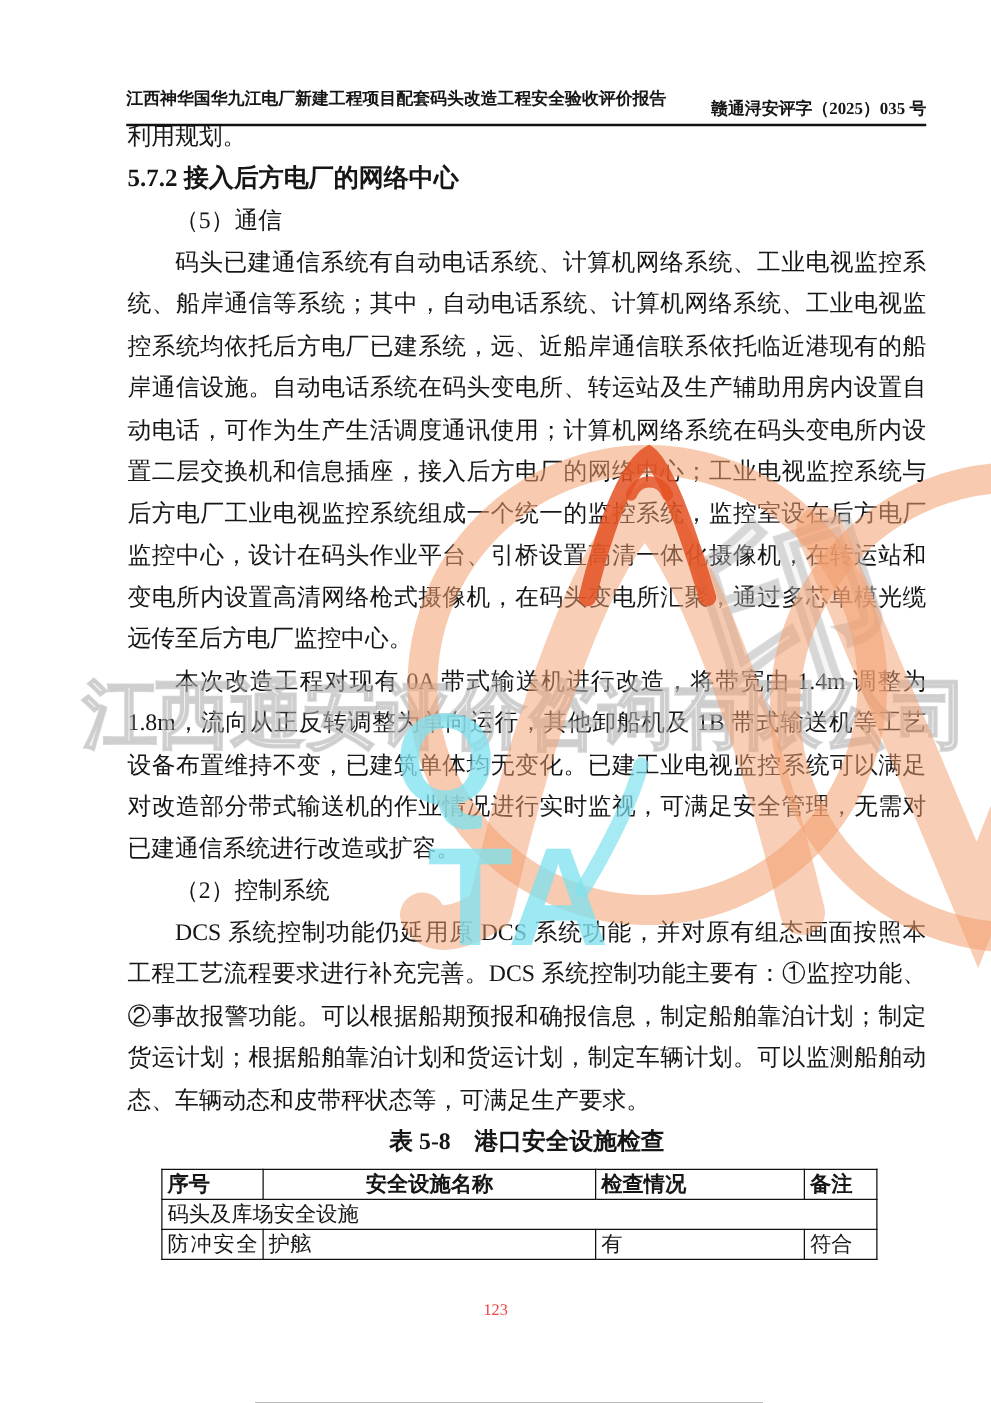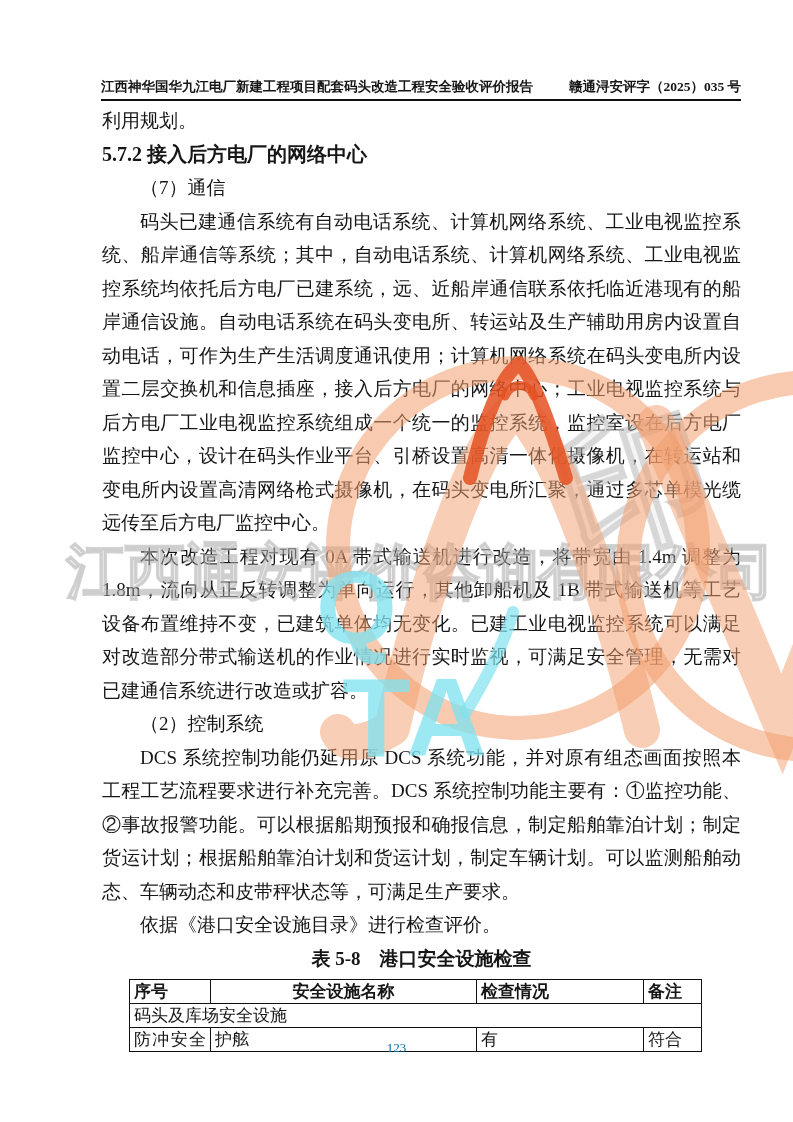--- a/index.html
+++ b/index.html
@@ -5,28 +5,28 @@
   html,body{margin:0;padding:0;background:#888;}
   .page{
     position:relative;width:793px;height:1122px;margin:0 auto;
     background:#ffffff;overflow:hidden;
     font-family:"Liberation Serif","DejaVu Serif",serif;
     color:#161616;
   }
   
   .hdr{
     position:absolute;left:101px;top:62px;width:640px;
-    display:flex;justify-content:space-between;align-items:flex-end;
+    display:flex;justify-content:space-between;align-items:center;
     font-weight:bold;font-size:13.5px;line-height:18px;
     border-bottom:2px solid #101010;padding-bottom:3px;
   }
   .hdr .r{white-space:nowrap;margin-left:8px;margin-top:16px;}
   
   .content{
-    position:absolute;left:102px;top:104px;width:639px;
+    position:absolute;left:102px;top:93px;width:639px;
     font-size:19px;line-height:33.5px;text-align:justify;
   }
   .content p{margin:0;}
   .ind{text-indent:2em;}
   .h-mid{font-weight:bold;font-size:20px;margin:0;}
   .h-big{font-weight:bold;font-size:21px;margin:2px 0 2px 0;}
   .caption{font-weight:bold;font-size:19px;text-align:center;text-indent:0;margin-top:2px;}
   
   table.chk{
     margin:4px 0 0 27px;border-collapse:collapse;table-layout:fixed;
@@ -35,21 +35,21 @@
   table.chk td,table.chk th{
     border:1.5px solid #101010;padding:1px 4px;overflow:hidden;
     font-weight:normal;text-align:left;vertical-align:middle;white-space:nowrap;
   }
   table.chk th{font-weight:bold;}
   table.chk .c{text-align:center;}
   .jchar{display:block;text-align:justify;text-align-last:justify;}
   
   .pageno{
     position:absolute;left:0;top:1040px;width:100%;
-    text-align:center;font-size:13px;color:#0369a1;
+    text-align:center;font-size:13px;color:#ef4444;
   }
   
   .wm{position:absolute;left:0;top:0;width:793px;height:1122px;pointer-events:none;border-radius:11px;}
   .wm-company{
     position:absolute;left:66px;top:532px;width:700px;white-space:nowrap;
     font-size:60px;font-weight:bold;letter-spacing:-1px;
     color:rgba(205,205,205,0.28);
     -webkit-text-stroke:1.5px rgba(165,165,165,0.45);
     font-family:"Liberation Sans","DejaVu Sans",sans-serif;
   }
@@ -81,26 +81,25 @@
 <div class="page">
 
   <div class="hdr">
     <span>江西神华国华九江电厂新建工程项目配套码头改造工程安全验收评价报告</span>
     <span class="r">赣通浔安评字（2025）035 号</span>
   </div>
 
   <div class="content">
     <p>利用规划。</p>
     <p class="h-mid">5.7.2 接入后方电厂的网络中心</p>
-    <p class="ind">（7）通信</p>
+    <p class="ind">（5）通信</p>
     <p class="ind">码头已建通信系统有自动电话系统、计算机网络系统、工业电视监控系统、船岸通信等系统；其中，自动电话系统、计算机网络系统、工业电视监控系统均依托后方电厂已建系统，远、近船岸通信联系依托临近港现有的船岸通信设施。自动电话系统在码头变电所、转运站及生产辅助用房内设置自动电话，可作为生产生活调度通讯使用；计算机网络系统在码头变电所内设置二层交换机和信息插座，接入后方电厂的网络中心；工业电视监控系统与后方电厂工业电视监控系统组成一个统一的监控系统，监控室设在后方电厂监控中心，设计在码头作业平台、引桥设置高清一体化摄像机，在转运站和变电所内设置高清网络枪式摄像机，在码头变电所汇聚，通过多芯单模光缆远传至后方电厂监控中心。</p>
     <p class="ind">本次改造工程对现有 0A 带式输送机进行改造，将带宽由 1.4m 调整为 1.8m，流向从正反转调整为单向运行，其他卸船机及 1B 带式输送机等工艺设备布置维持不变，已建筑单体均无变化。已建工业电视监控系统可以满足对改造部分带式输送机的作业情况进行实时监视，可满足安全管理，无需对已建通信系统进行改造或扩容。</p>
     <p class="ind">（2）控制系统</p>
     <p class="ind">DCS 系统控制功能仍延用原 DCS 系统功能，并对原有组态画面按照本工程工艺流程要求进行补充完善。DCS 系统控制功能主要有：①监控功能、②事故报警功能。可以根据船期预报和确报信息，制定船舶靠泊计划；制定货运计划；根据船舶靠泊计划和货运计划，制定车辆计划。可以监测船舶动态、车辆动态和皮带秤状态等，可满足生产要求。</p>
-    <p class="ind">依据《港口安全设施目录》进行检查评价。</p>
     <p class="caption">表 5-8　港口安全设施检查</p>
 
     <table class="chk">
       <colgroup>
         <col style="width:81px">
           <col style="width:266px">
           <col style="width:167px">
           <col style="width:58px">
       </colgroup>
       <tbody>

